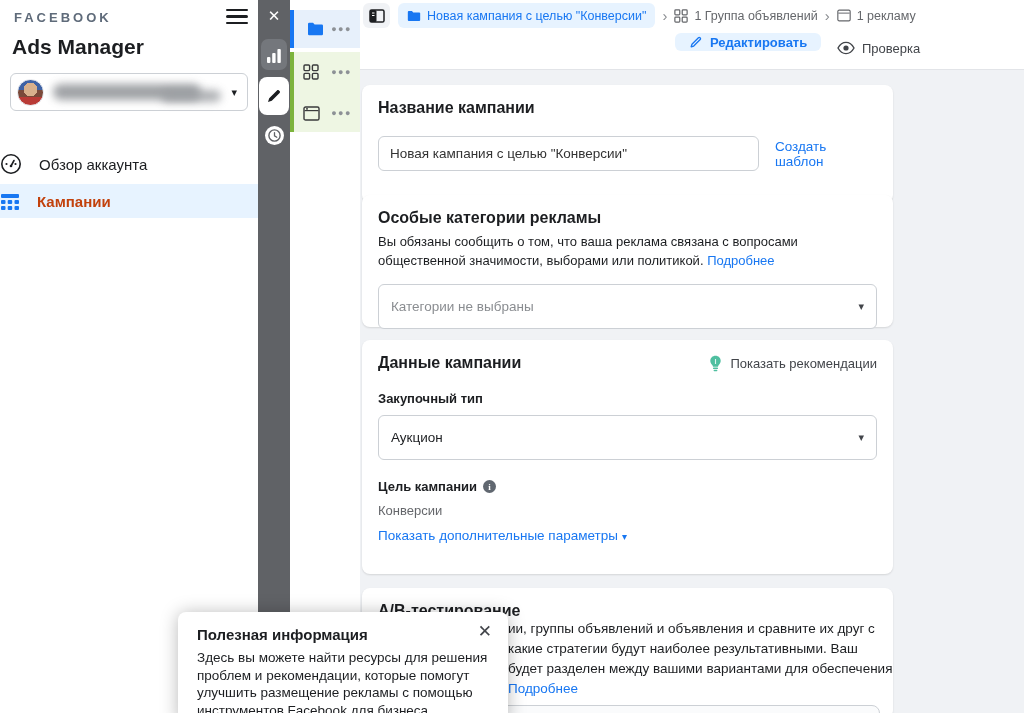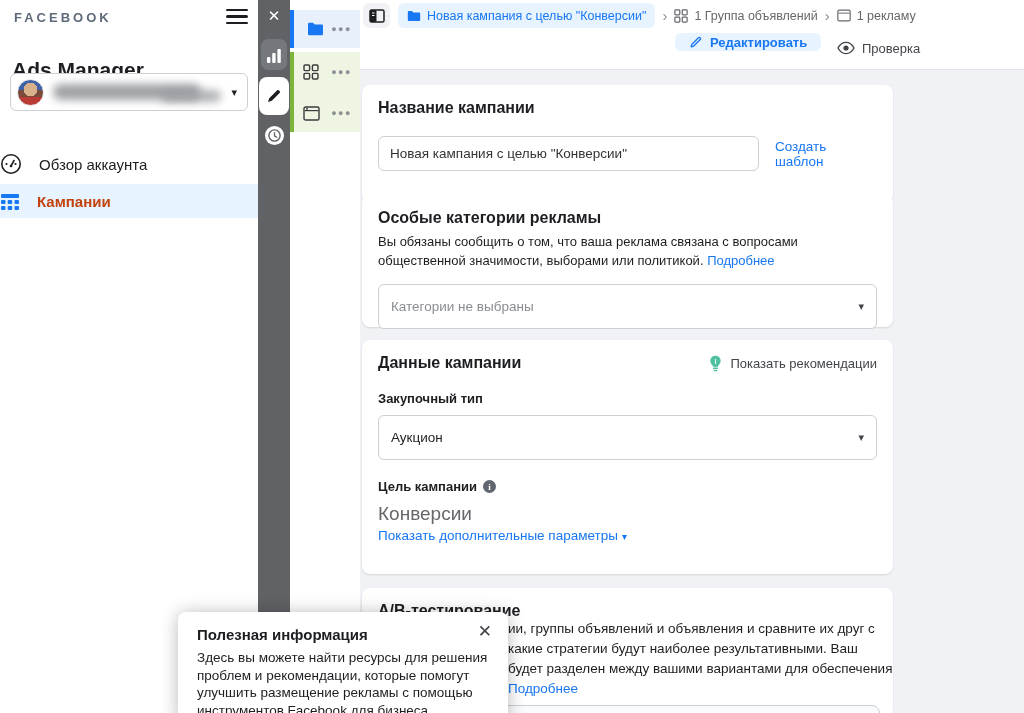--- a/index.html
+++ b/index.html
@@ -5,21 +5,21 @@
   * { margin:0; padding:0; box-sizing:border-box; }
   html,body { background:#fff; }
   body { font-family:"Liberation Sans", sans-serif; color:#1c1e21; }
   .stage { position:relative; width:1024px; height:713px; overflow:hidden; background:#fff; }
 
   
   .sidebar { position:absolute; left:0; top:0; width:258px; height:713px; background:#fff; }
   .logo { position:absolute; left:14px; top:10px; font-size:13px; font-weight:bold; letter-spacing:3px; color:#5f6b7a; }
   .hamburger { position:absolute; left:226px; top:9px; width:22px; height:16px; cursor:pointer; }
   .hamburger span { display:block; height:2.4px; background:#1c1e21; border-radius:2px; margin-bottom:4px; }
-  .app-title { position:absolute; left:12px; top:35px; font-size:21px; font-weight:bold; color:#1c1e21;margin-top:23px; }
+  .app-title { position:absolute; left:12px; top:35px; font-size:21px; font-weight:bold; color:#1c1e21; }
   .account-select { position:absolute; left:10px; top:73px; width:238px; height:38px; border:1px solid #ccd0d5; border-radius:6px; background:#fff; display:flex; align-items:center; padding:0 10px 0 6px; }
   .avatar { width:27px; height:27px; border-radius:50%; background:
       radial-gradient(circle at 50% 38%, #d8b08c 0 34%, rgba(0,0,0,0) 35%),
       linear-gradient(180deg,#3e62a5 0 42%, #7a4a3a 42% 68%, #b93b36 68% 100%);
       filter:blur(.4px); flex:0 0 auto; border:1px solid #e4e6eb; }
   .name-blob { margin-left:9px; width:148px; height:16px; border-radius:8px; background:#8f9296; filter:blur(4px); opacity:.85; }
   .name-blob2 { position:absolute; left:150px; top:16px; width:60px; height:12px; border-radius:6px; background:#9a9da1; filter:blur(4px); opacity:.8; }
   .acct-caret { margin-left:auto; font-size:11px; color:#1c1e21; }
   .nav-item { position:absolute; left:0; width:258px; height:34px; display:flex; align-items:center; padding-left:0; cursor:pointer; font-size:15px; }
   .nav-item .nav-label { margin-left:17px; }
@@ -70,21 +70,21 @@
   .card-desc .link { font-size:13px; }
   .selectbox { margin-top:14px; height:45px; border:1px solid #ccd0d5; border-radius:6px; display:flex; align-items:center; padding:0 12px; font-size:13.5px; cursor:pointer; background:#fff; }
   .selectbox .placeholder { color:#8a8d91; }
   .selectbox .caret { margin-left:auto; font-size:11px; color:#42454a; }
   .card3 { top:340px; height:234px; }
   .card3-head { display:flex; align-items:center; }
   .recos { margin-left:auto; display:flex; align-items:center; font-size:13px; color:#42454a; cursor:pointer; }
   .recos svg { margin-right:8px; }
   .field-label { margin-top:19px; font-size:13px; font-weight:bold; color:#1c1e21; display:flex; align-items:center; }
   .info-dot { display:inline-flex; width:13px; height:13px; border-radius:50%; background:#606770; color:#fff; font-size:9px; font-weight:bold; align-items:center; justify-content:center; margin-left:6px; font-family:"Liberation Serif", serif; }
-  .plain-value { margin-top:9px; font-size:19px; color:#65676b; }
+  .plain-value { margin-top:9px; font-size:13px; color:#65676b; }
   .adv-link { position:absolute; left:16px; top:188px; font-size:13.5px; }
   .adv-link .caret { font-size:10px; margin-left:4px; }
   .card4 { top:588px; height:130px; }
   .ab-lines { position:absolute; left:146px; top:31px; font-size:13.5px; line-height:20px; color:#1c1e21; white-space:nowrap; }
   .ab-lines .link { font-size:13.5px; }
   .ab-bottom-box { position:absolute; left:16px; top:117px; width:502px; height:40px; border:1px solid #ccd0d5; border-radius:8px; background:#fafbfc; }
 
   
   .popup { position:absolute; left:178px; top:612px; width:330px; height:110px; background:#fff; border-radius:8px 8px 0 0; box-shadow:0 1px 18px rgba(0,0,0,.28); z-index:50; padding:14px 20px 0 19px; }
   .popup-title { font-size:15px; font-weight:bold; color:#1c1e21; }

